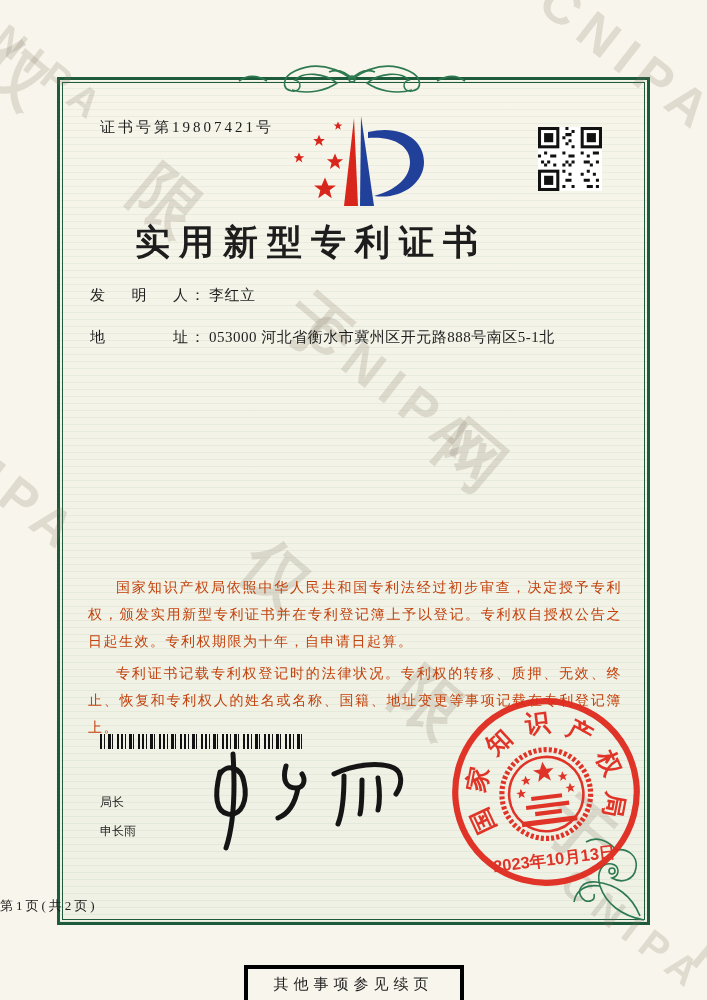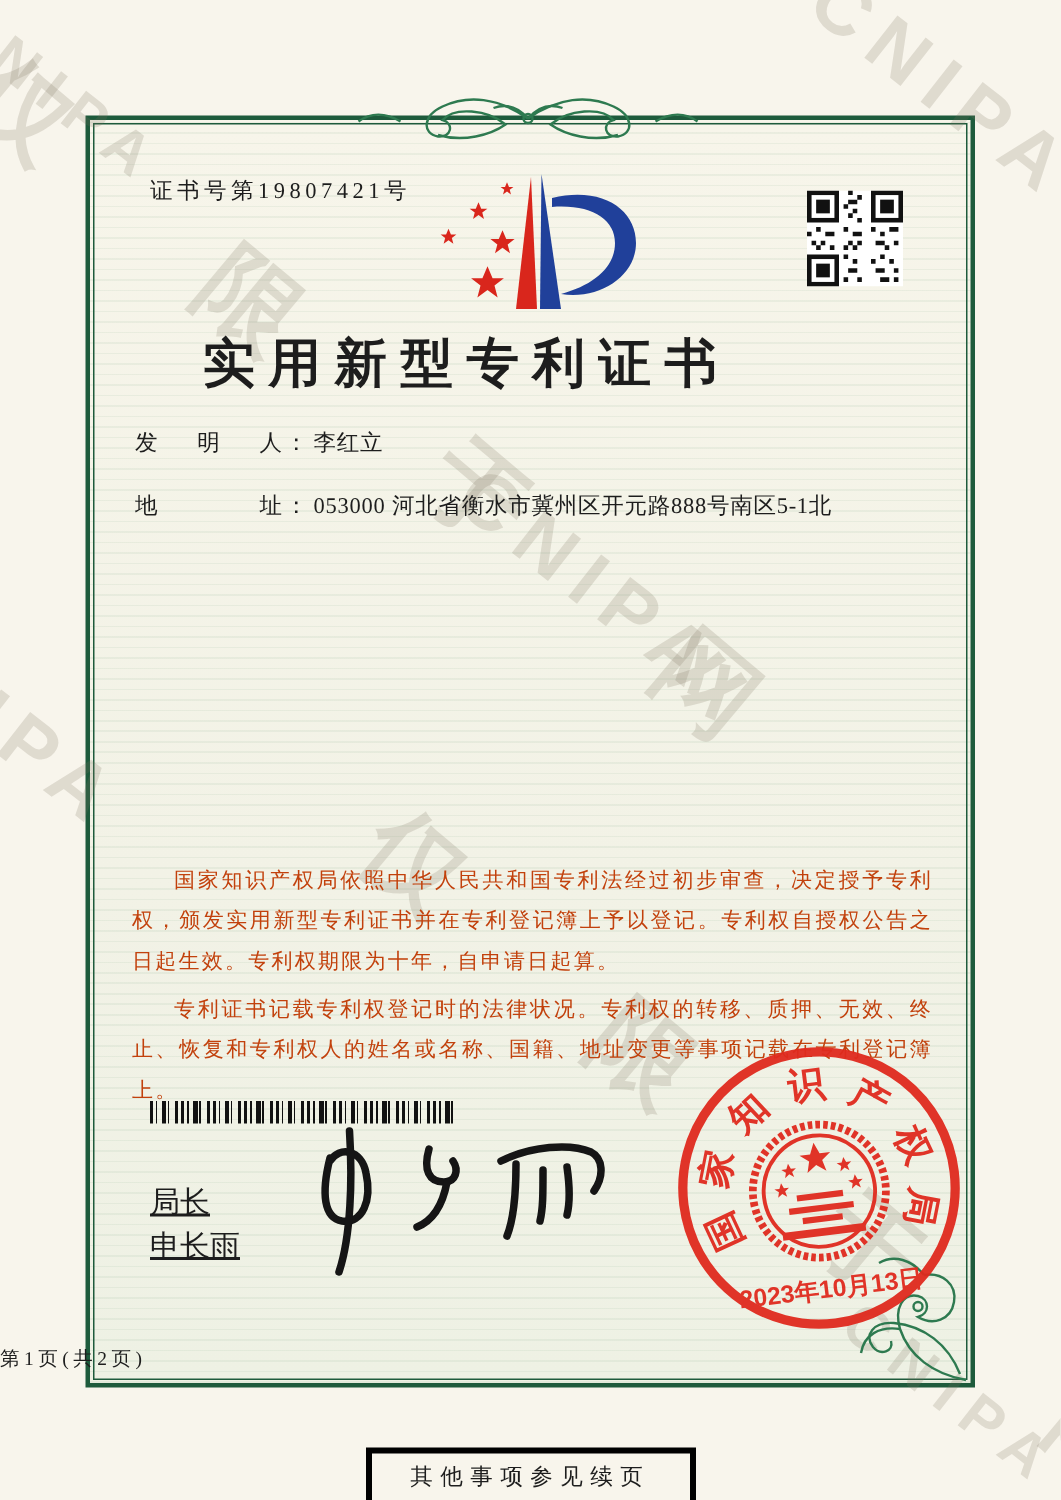--- a/index.html
+++ b/index.html
@@ -52,21 +52,21 @@
   
   .barcode{position:absolute;left:100px;top:734px;width:205px;height:15px;z-index:4;
     background:repeating-linear-gradient(90deg,
       #111 0 2px, rgba(0,0,0,0) 2px 4px,
       #111 4px 5px, rgba(0,0,0,0) 5px 8px,
       #111 8px 11px, rgba(0,0,0,0) 11px 12px,
       #111 12px 13px, rgba(0,0,0,0) 13px 17px,
       #111 17px 19px, rgba(0,0,0,0) 19px 21px);
   }
   .signer{position:absolute;left:100px;top:788px;z-index:4;
-    font-family:"Liberation Sans","DejaVu Sans",sans-serif;font-size:20px;line-height:29px;text-decoration:underline;}
+    font-family:"Liberation Sans","DejaVu Sans",sans-serif;font-size:12px;line-height:29px;}
   .signature{position:absolute;left:182px;top:738px;z-index:5;}
   .seal{position:absolute;left:448px;top:694px;z-index:6;opacity:0.95;}
   .footer-page{position:absolute;left:0;top:897px;width:707px;text-align:left;
     font-size:13px;letter-spacing:3px;z-index:4;}
   .cont-box{
     position:absolute;left:50%;top:941px;transform:translateX(-50%);
     border:4px solid #000000;padding:6px 26px;font-size:15px;letter-spacing:5px;
     z-index:4;background:rgba(248,245,236,0.6);white-space:nowrap;margin-top:24px;
   }
   .orn-top{position:absolute;left:237px;top:57px;z-index:3;}

